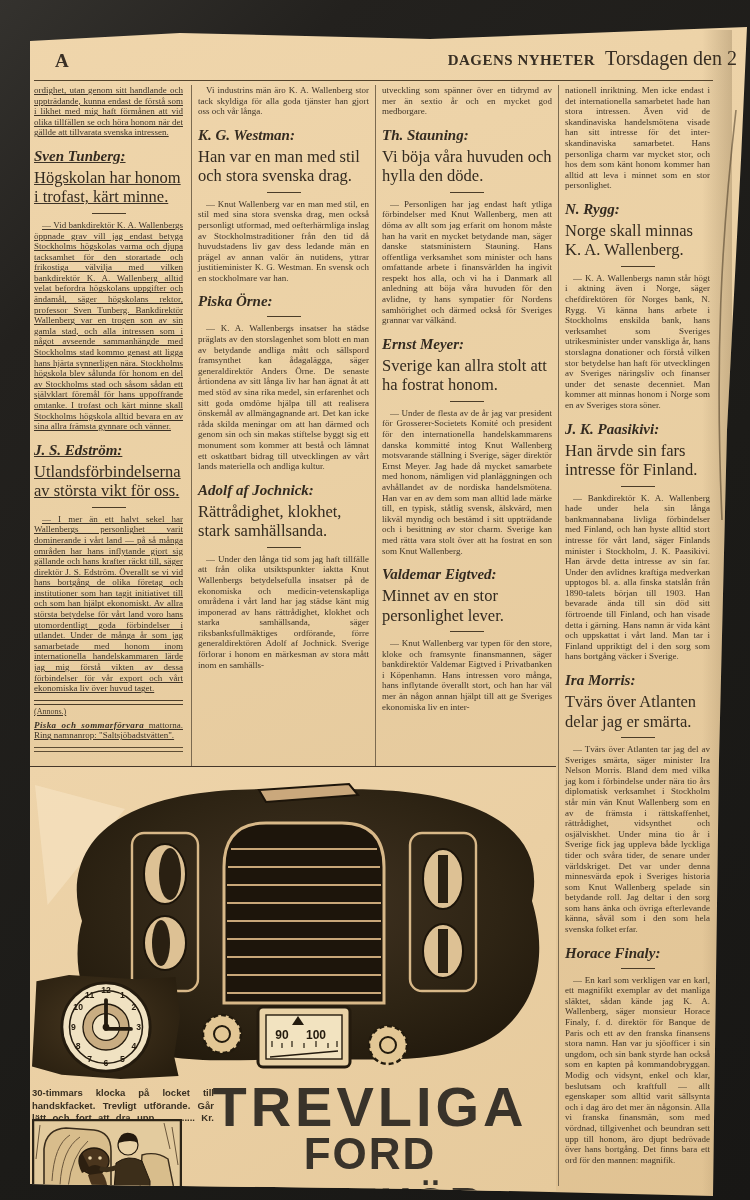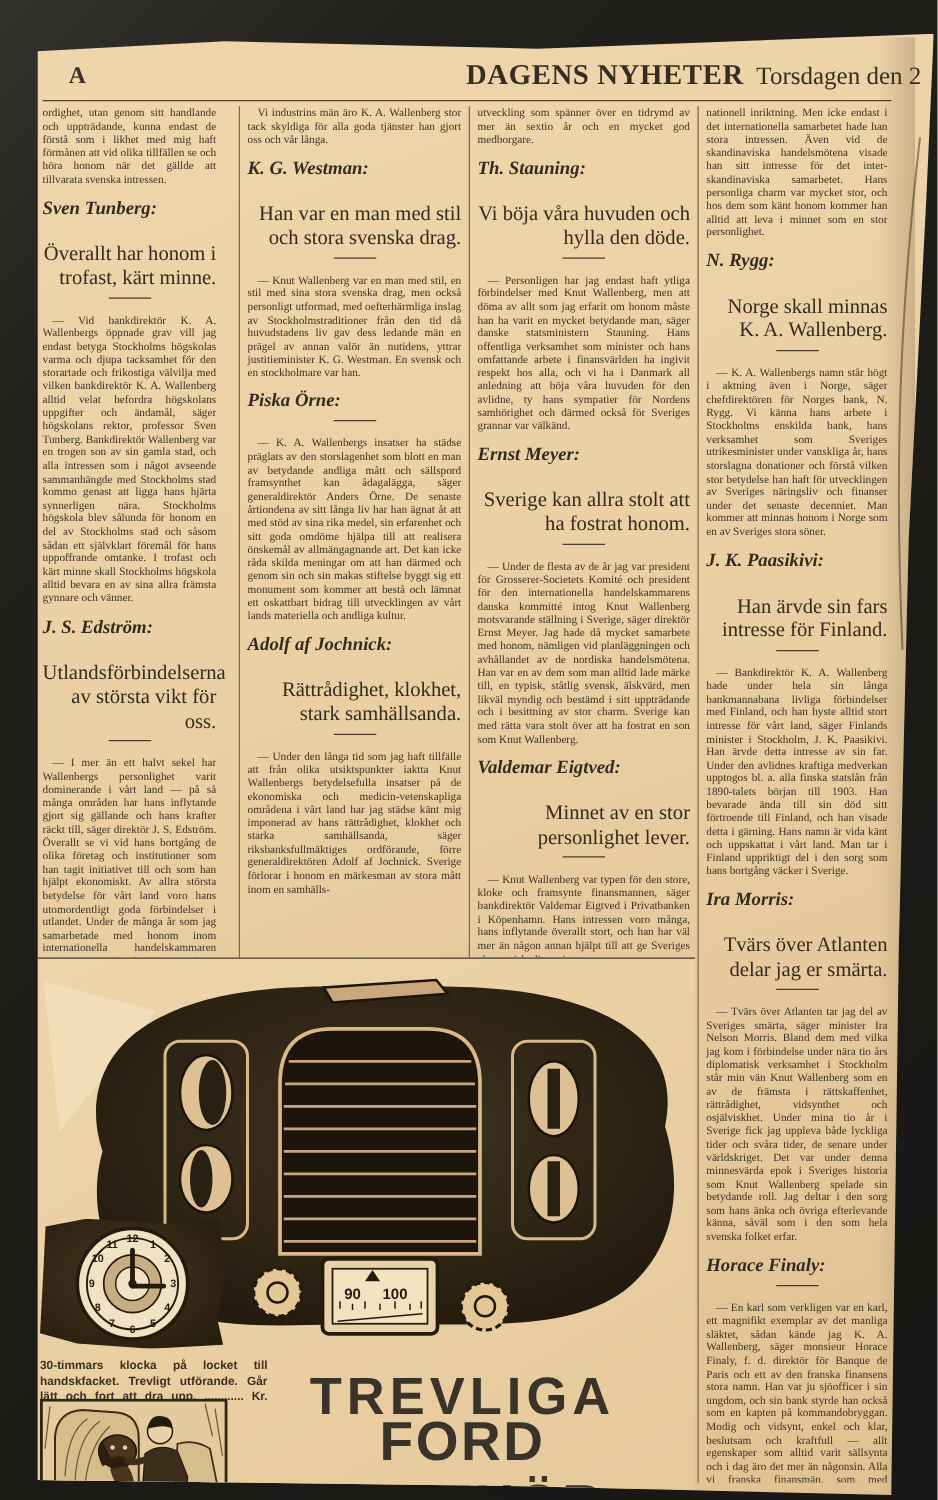--- a/index.html
+++ b/index.html
@@ -11,34 +11,34 @@
   #paper{
     position:absolute;inset:0;
     background:linear-gradient(160deg,#f0d6ac 0%,#ead0a4 40%,#e5c99c 70%,#e0c292 100%);
     clip-path:polygon(30px 41px,180px 33px,430px 39px,747px 27px,741px 160px,727px 430px,719px 760px,713px 1196px,420px 1189px,30px 1184px);
   }
   .edge-shade{position:absolute;top:30px;bottom:0;right:18px;width:30px;
     background:linear-gradient(to right,rgba(0,0,0,0),rgba(82,60,30,.22));}
   
   .corner{position:absolute;left:55px;top:50px;font-size:19px;font-weight:bold;color:#3a3026;}
   .masthead{position:absolute;top:47px;right:13px;white-space:nowrap;color:#372e23;}
-  .masthead .mh-title{font-weight:bold;font-size:23px;letter-spacing:.5px;}
+  .masthead .mh-title{font-weight:bold;font-size:15px;letter-spacing:.5px;}
   .masthead .mh-date{font-size:20px;margin-left:6px;}
   .head-rule{position:absolute;left:34px;top:80px;width:679px;height:1px;background:#55452e;}
   
   #cols{position:absolute;left:34px;top:85px;display:flex;align-items:flex-start;}
   .col{box-sizing:border-box;color:#3d3327;}
   .col p{margin:0 0 3px;font-size:9px;line-height:10.6px;text-align:justify;}
-  .col .body{text-indent:8px;margin-top:12px;}
-  .c1{width:158px;height:681px;overflow:hidden;border-right:1px solid #7b6a50;padding-right:18px;}
+  .col .body{text-indent:8px;}
+  .c1{width:158px;height:681px;overflow:hidden;border-right:1px solid #7b6a50;padding-right:8px;text-decoration:underline;}
   .c2{width:184px;height:681px;overflow:hidden;border-right:1px solid #7b6a50;padding:0 6px;}
   .c3{width:182px;height:681px;overflow:hidden;padding:0 6px;}
   .c4{width:152px;height:1101px;overflow:hidden;border-left:1px solid #7b6a50;padding-left:6px;}
   .speaker{font-style:italic;font-weight:bold;font-size:15px;margin:10px 0 2px;color:#342b20;}
-  .headline{font-size:16.5px;line-height:1.18;text-align:right;color:#342b20;margin:17px 0 0;}
+  .headline{font-size:16.5px;line-height:1.18;text-align:left;color:#342b20;margin:3px 0 0;}
   .divider{width:34px;border-top:1.4px solid #4a3c28;margin:6px auto 6px;}
   .dblrule{height:3px;border-top:1.6px solid #4a3c28;border-bottom:1.6px solid #4a3c28;margin:6px 0 2px;}
   .thinrules{height:3px;border-top:.8px solid #5c4c34;border-bottom:.8px solid #5c4c34;margin:6px 0 0;}
   .annons{font-size:8px;margin:2px 0 4px;color:#463a2b;}
   .smallad{font-size:9.5px;line-height:12px;text-align:justify;margin-top:6px;}
   .smallad .lead{font-style:italic;font-weight:bold;letter-spacing:.4px;}
   
   #ad{position:absolute;left:30px;top:766px;width:526px;height:424px;
     border-top:1.6px solid #45372a;background:linear-gradient(150deg,#eed4aa,#e6ca9c);}
   #tear{position:absolute;left:5px;top:18px;width:90px;height:120px;
@@ -47,21 +47,21 @@
   #clockpatch{position:absolute;left:2px;top:208px;width:148px;height:104px;
     background:radial-gradient(ellipse at 45% 45%,#473720 0%,#332715 55%,#241b0d 100%);
     clip-path:polygon(3% 6%,25% 0,70% 4%,97% 2%,100% 40%,96% 78%,99% 97%,60% 100%,20% 96%,0 88%,2% 35%);}
   #clocksvg{position:absolute;left:26px;top:4px;}
   .caption{position:absolute;left:2px;top:320px;width:182px;
     font-family:"Liberation Sans","DejaVu Sans",sans-serif;font-weight:bold;
     font-size:9.5px;line-height:12.5px;text-align:justify;color:#393022;}
   #boydog{position:absolute;left:2px;top:352px;}
   .bigline{position:absolute;left:150px;width:380px;text-align:center;
     font-family:"Liberation Sans","DejaVu Sans",sans-serif;font-weight:bold;color:#39332a;}
-  .bigline1{top:326px;font-size:42px;letter-spacing:4px;}
+  .bigline1{top:307px;font-size:56px;letter-spacing:4px;}
   .bigline2{top:362px;font-size:44px;letter-spacing:2px;}
   svg text{font-family:"Liberation Sans","DejaVu Sans",sans-serif;}
 </style>
 </head>
 <body>
 
 <div id="paper">
 
   <div class="corner">A</div>
   <div class="masthead">
@@ -69,21 +69,21 @@
     <span class="mh-date">Torsdagen den 2</span>
   </div>
   <div class="head-rule"></div>
 
   <div id="cols">
 
     <div class="col c1">
       <p>ordighet, utan genom sitt handlande och uppträdande, kunna endast de förstå som i likhet med mig haft förmånen att vid olika tillfällen se och höra honom när det gällde att tillvarata svenska intressen.</p>
       <div class="section">
         <div class="speaker">Sven Tunberg:</div>
-        <div class="headline">Överallt har honom i trofast, kärt minne.</div>
+        <div class="headline">Högskolan har honom i trofast, kärt minne.</div>
         <div class="divider"></div>
         <p class="body">— Vid bankdirektör K. A. Wallenbergs öppnade grav vill jag endast betyga Stockholms högskolas varma och djupa tacksamhet för den storartade och frikostiga välvilja med vilken bankdirektör K. A. Wallenberg alltid velat befordra högskolans uppgifter och ändamål, säger högskolans rektor, professor Sven Tunberg. Bankdirektör Wallenberg var en trogen son av sin gamla stad, och alla intressen som i något avseende sammanhängde med Stockholms stad kommo genast att ligga hans hjärta synnerligen nära. Stockholms högskola blev sålunda för honom en del av Stockholms stad och såsom sådan ett självklart föremål för hans uppoffrande omtanke. I trofast och kärt minne skall Stockholms högskola alltid bevara en av sina allra främsta gynnare och vänner.</p>
       </div>
       <div class="section">
         <div class="speaker">J. S. Edström:</div>
         <div class="headline">Utlandsförbindelserna av största vikt för oss.</div>
         <div class="divider"></div>
         <p class="body">— I mer än ett halvt sekel har Wallenbergs personlighet varit dominerande i vårt land — på så många områden har hans inflytande gjort sig gällande och hans krafter räckt till, säger direktör J. S. Edström. Överallt se vi vid hans bortgång de olika företag och institutioner som han tagit initiativet till och som han hjälpt ekonomiskt. Av allra största betydelse för vårt land voro hans utomordentligt goda förbindelser i utlandet. Under de många år som jag samarbetade med honom inom internationella handelskammaren lärde jag mig förstå vikten av dessa förbindelser för vår export och vårt ekonomiska liv över huvud taget.</p>
       </div>
       <div class="dblrule"></div>

